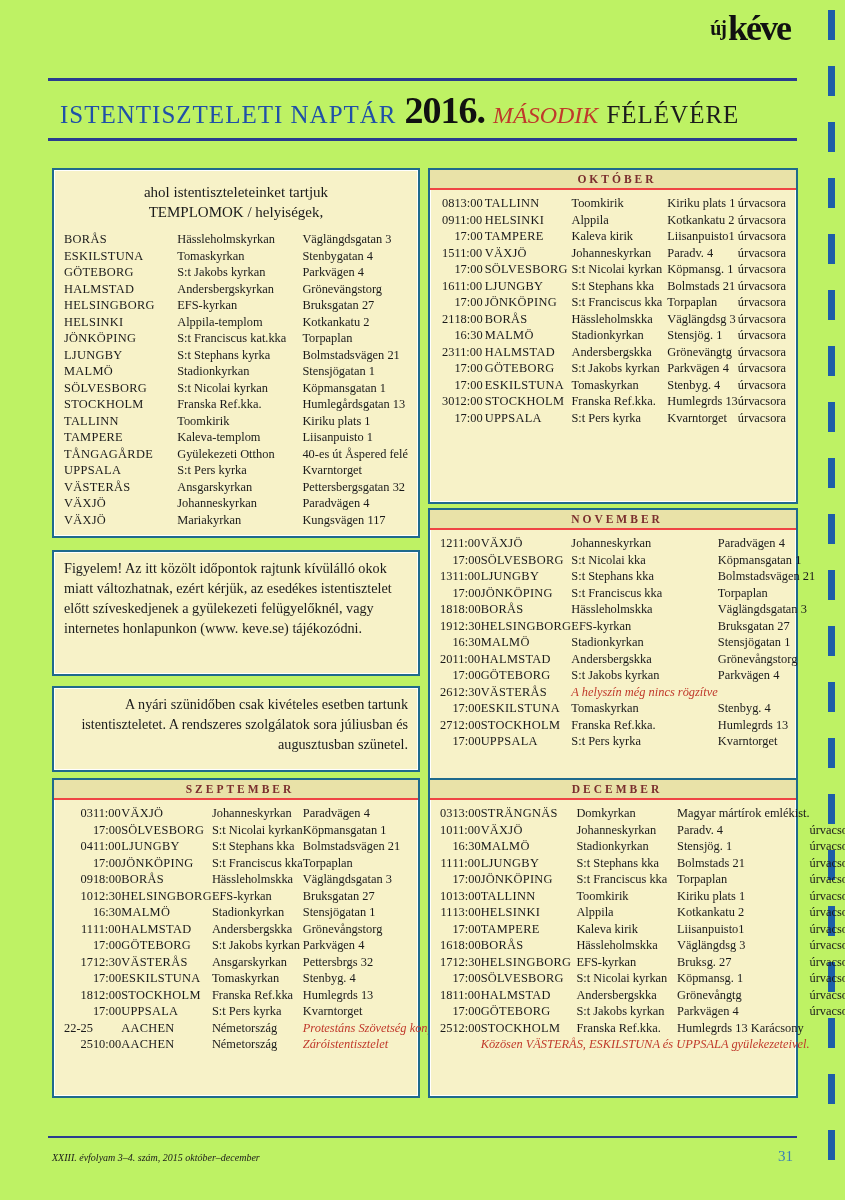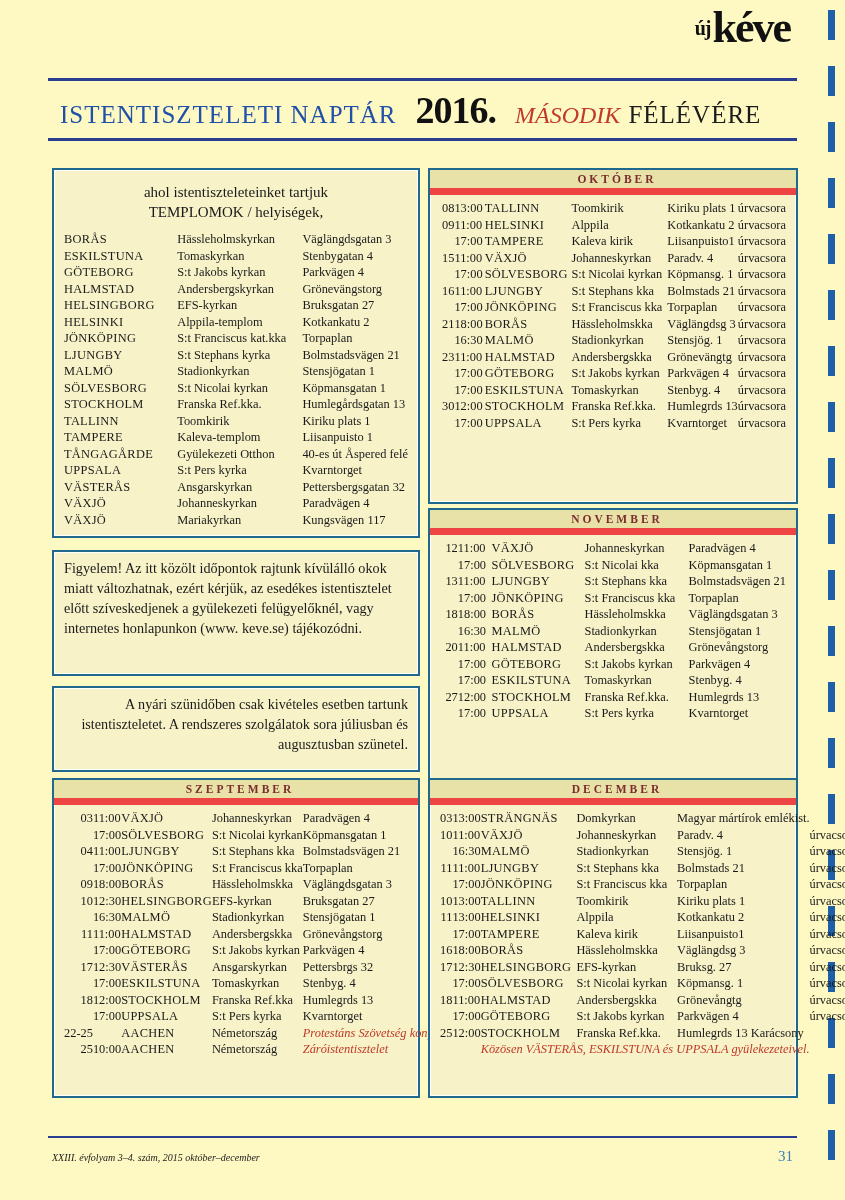--- a/index.html
+++ b/index.html
@@ -6,57 +6,57 @@
   body {
     width:845px; height:1200px;
     background:#f2f1ec;
     font-family:"Liberation Serif", serif;
     color:#1a1a1a;
     position:relative;
     overflow:hidden;
   }
   .page {
     position:absolute; inset:0;
-    background:#fef9c3;
+    background:#bef264;
   }
   
   .edge-marks {
     position:absolute; top:0; right:10px; width:14px; height:1200px;
   }
   .edge-marks span {
     position:absolute; right:0; width:7px; height:30px; background:#1d5fa8;
   }
   .masthead {
     position:absolute; top:8px; right:55px;
     font-family:"Liberation Serif", serif;
     font-weight:bold;
     color:#111;
     display:flex; align-items:flex-end;
   }
   .masthead .uj {
     font-size:20px; letter-spacing:-1px; margin-right:2px; margin-bottom:8px;
     font-style:normal;
   }
   .masthead .keve {
-    font-size:44px; line-height:40px; letter-spacing:-2px;
+    font-size:36px; line-height:40px; letter-spacing:-2px;
   }
   .title-rule {
     position:absolute; left:48px; right:48px; height:3px; background:#2a3d8f;
   }
   .title-rule.top { top:78px; }
   .title-rule.bottom { top:138px; }
   .title-row {
     position:absolute; left:60px; top:88px; right:48px; height:44px;
     display:flex; align-items:baseline;
   }
   .t-main {
     font-size:25px; letter-spacing:1px; color:#2050a8; font-weight:normal;
   }
   .t-year {
-    font-size:38px; font-weight:bold; color:#111; margin:0 19px; letter-spacing:-1px;
+    font-size:38px; font-weight:bold; color:#111; margin:0 8px; letter-spacing:-1px;
   }
   .t-masodik {
     font-size:24px; color:#c0392b; font-style:italic; margin-right:8px;
   }
   .t-felevere { font-size:25px; color:#1c1c1c; letter-spacing:1px; }
 
   .box {
     position:absolute;
     background:#f7f2c8;
     border:2px solid #1f6a8c;
@@ -64,21 +64,21 @@
   }
   .box .inner { padding:6px 10px 8px 10px; }
 
   .month-head {
     text-align:center;
     font-size:11.5px;
     font-weight:bold;
     letter-spacing:3px;
     color:#7a2e2e;
     background:#e9e2a8;
-    border-bottom:7px solid #ef4444;
+    border-bottom:2px solid #ef4444;
     padding:3px 0 3px 8px;
     margin:-6px -10px 6px -10px;
   }
   .temples-title {
     text-align:center;
     font-size:15px;
     line-height:20px;
     margin:6px 0 10px 0;
   }
   table.lst { border-collapse:collapse; width:100%; }
@@ -555,20 +555,28 @@
             </tr>
             <tr class="gap">
               <td class="c-day">18</td>
               <td class="c-time">18:00</td>
               <td class="c-city">BORÅS</td>
               <td class="c-church">Hässleholmskka</td>
               <td class="c-addr">Väglängdsgatan 3</td>
               <td class="c-extra"></td>
             </tr>
             <tr>
+              <td class="c-day">19</td>
+              <td class="c-time">12:30</td>
+              <td class="c-city">HELSINGBORG</td>
+              <td class="c-church">EFS-kyrkan</td>
+              <td class="c-addr">Bruksgatan 27</td>
+              <td class="c-extra"></td>
+            </tr>
+            <tr>
               <td class="c-day"></td>
               <td class="c-time">16:30</td>
               <td class="c-city">MALMÖ</td>
               <td class="c-church">Stadionkyrkan</td>
               <td class="c-addr">Stensjögatan 1</td>
               <td class="c-extra"></td>
             </tr>
             <tr>
               <td class="c-day">20</td>
               <td class="c-time">11:00</td>
@@ -576,20 +584,28 @@
               <td class="c-church">Andersbergskka</td>
               <td class="c-addr">Grönevångstorg</td>
               <td class="c-extra"></td>
             </tr>
             <tr>
               <td class="c-day"></td>
               <td class="c-time">17:00</td>
               <td class="c-city">GÖTEBORG</td>
               <td class="c-church">S:t Jakobs kyrkan</td>
               <td class="c-addr">Parkvägen 4</td>
+              <td class="c-extra"></td>
+            </tr>
+            <tr class="gap">
+              <td class="c-day">26</td>
+              <td class="c-time">12:30</td>
+              <td class="c-city">VÄSTERÅS</td>
+              <td class="c-church red">A helyszín még nincs rögzítve</td>
+              <td class="c-addr"></td>
               <td class="c-extra"></td>
             </tr>
             <tr>
               <td class="c-day"></td>
               <td class="c-time">17:00</td>
               <td class="c-city">ESKILSTUNA</td>
               <td class="c-church">Tomaskyrkan</td>
               <td class="c-addr">Stenbyg. 4</td>
               <td class="c-extra"></td>
             </tr>

